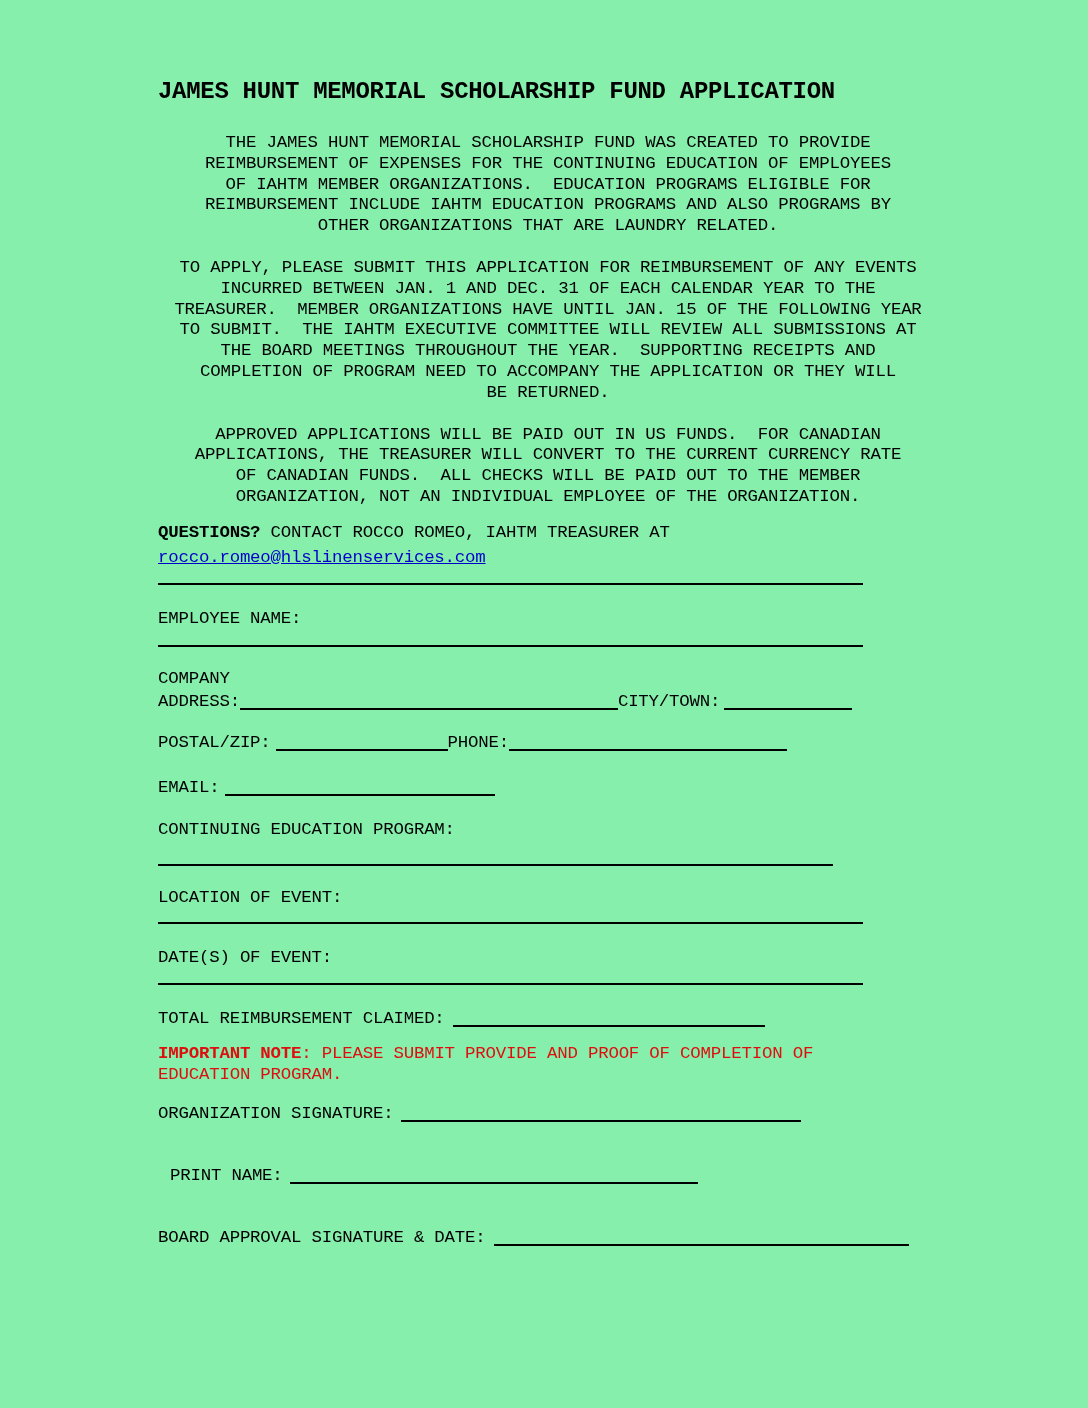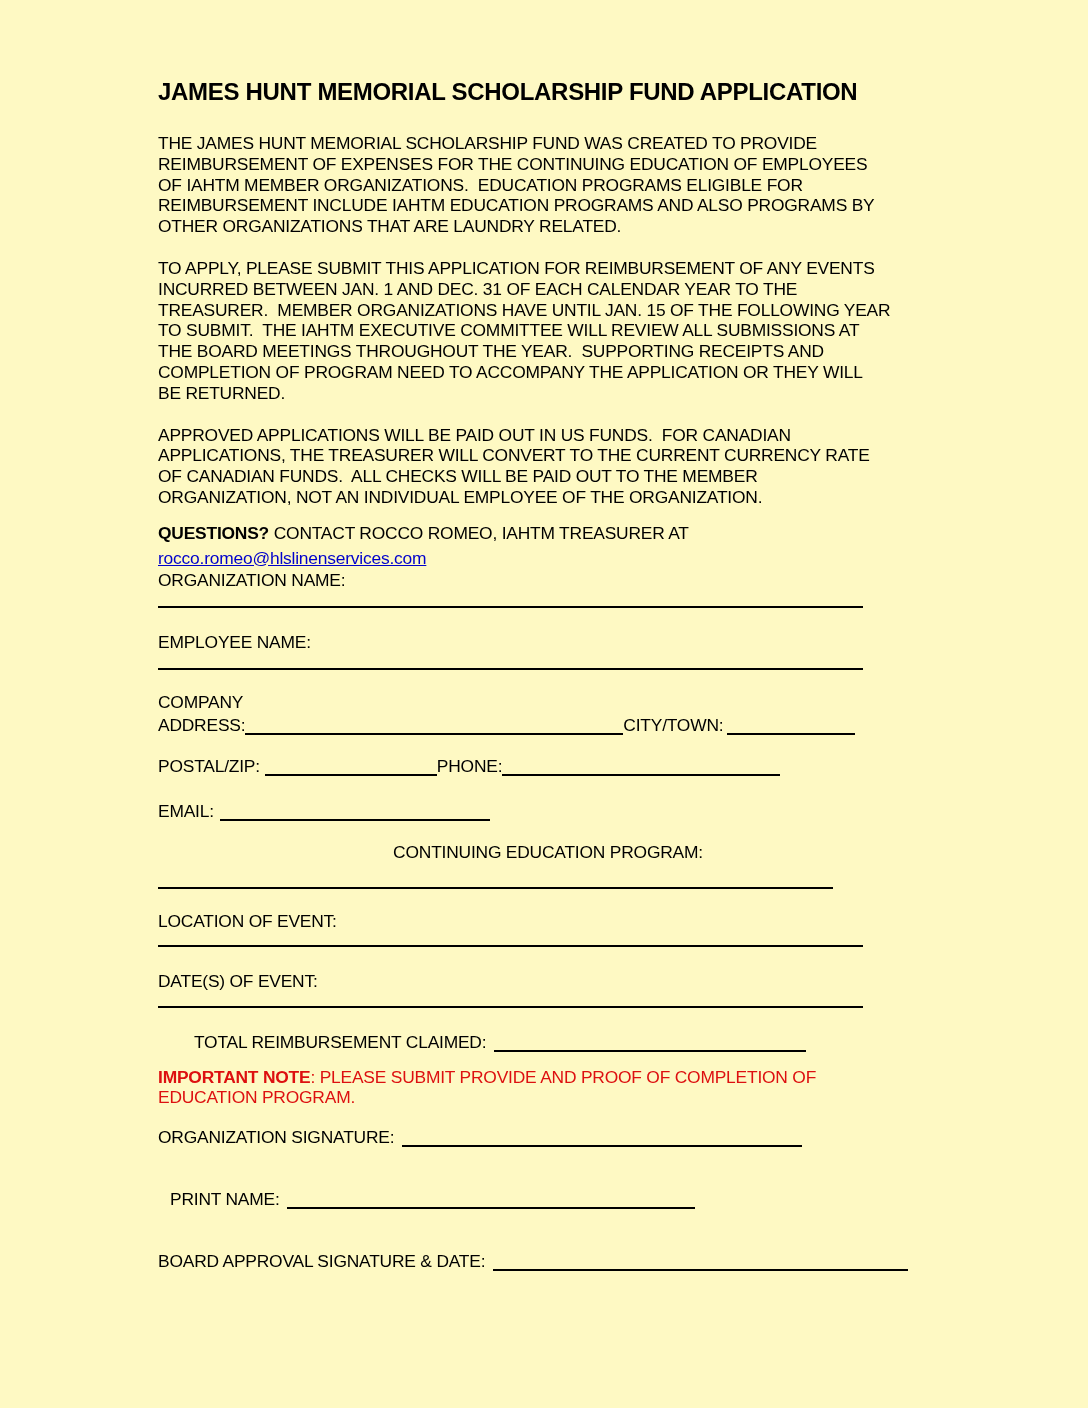--- a/index.html
+++ b/index.html
@@ -1,37 +1,37 @@
 <!DOCTYPE html>
 <html style="--note-red: #DD1010; --link-blue: #0000CC;"><head>
 <meta charset="utf-8">
 <style>
   html,body { margin:0; padding:0; background:#ffffff; }
   .page {
     position: relative;
     width: 1088px;
     height: 1408px;
     box-sizing: border-box;
-    background: #fef9c3;
+    background: #86efac;
     padding: 78px 150px 0 158px;
-    font-family: Liberation Sans, sans-serif;
+    font-family: Liberation Mono, monospace;
     font-size: 17.4px;
     line-height: 20.8px;
     letter-spacing: -0.2px;
     color: #000000;
     overflow: hidden;
   }
   .doc-title {
     font-size: 24px;
     font-weight: bold;
     line-height: 28px;
     letter-spacing: -0.3px;
     margin: 0 0 27px 0;
   }
-  .para { white-space: pre-wrap; margin: 0 0 21px 0; }
+  .para { white-space: pre-wrap; margin: 0 0 21px 0; text-align: center; }
   .para.last { margin-bottom: 15px; }
   .bold { font-weight: bold; }
   .questions-line { margin: 0; }
   .link-line { margin: 4px 0 2px 0; }
   a.email-link {
     color: var(--link-blue, #0000CC);
     text-decoration: underline;
     cursor: pointer;
   }
   .fblock { margin: 0 0 24px 0; }
@@ -39,25 +39,25 @@
     border-bottom: 2px solid #000;
     margin-top: 15px;
     width: 705px;
     height: 0;
   }
   #f-employee { margin-bottom: 22px; }
   #f-company { margin-bottom: 19px; }
   #f-company .addr-row { line-height: 24px; }
   #f-postal { margin-bottom: 24px; }
   #f-email { margin-bottom: 21px; }
-  #f-ceprog { margin-bottom: 22px; text-align: center; }
+  #f-ceprog { margin-bottom: 22px; }
   #f-ceprog .rule-full { margin-top: 24px; width: 675px; }
   #f-location .rule-full { margin-top: 13px; }
   #f-date .rule-full { margin-top: 14px; }
-  #f-total { margin-bottom: 14px; margin-left: 36px; }
+  #f-total { margin-bottom: 14px; }
   .note { margin: 0 0 19px 0; color: var(--note-red, #DD1010); }
   .note .note-text { white-space: pre-wrap; }
   #f-orgsig { margin-bottom: 41px; }
   #f-print { margin-bottom: 41px; margin-left: 12px; }
   #f-board { margin-bottom: 0; }
   .iline {
     display: inline-block;
     border-bottom: 2px solid #000;
     height: 14px;
     vertical-align: -4px;
@@ -95,21 +95,20 @@
 
   <div class="para last">APPROVED APPLICATIONS WILL BE PAID OUT IN US FUNDS.  FOR CANADIAN
 APPLICATIONS, THE TREASURER WILL CONVERT TO THE CURRENT CURRENCY RATE
 OF CANADIAN FUNDS.  ALL CHECKS WILL BE PAID OUT TO THE MEMBER
 ORGANIZATION, NOT AN INDIVIDUAL EMPLOYEE OF THE ORGANIZATION.</div>
 
   <div class="questions-line"><span class="bold">QUESTIONS?</span><span> CONTACT ROCCO ROMEO, IAHTM TREASURER AT</span></div>
   <div class="link-line"><a class="email-link">rocco.romeo@hlslinenservices.com</a></div>
 
   <div class="fblock" id="f-org">
-    <div>ORGANIZATION NAME:</div>
     <div class="rule-full"></div>
   </div>
 
   <div class="fblock" id="f-employee">
     <div>EMPLOYEE NAME:</div>
     <div class="rule-full"></div>
   </div>
 
   <div class="fblock" id="f-company">
     <div>COMPANY</div>

